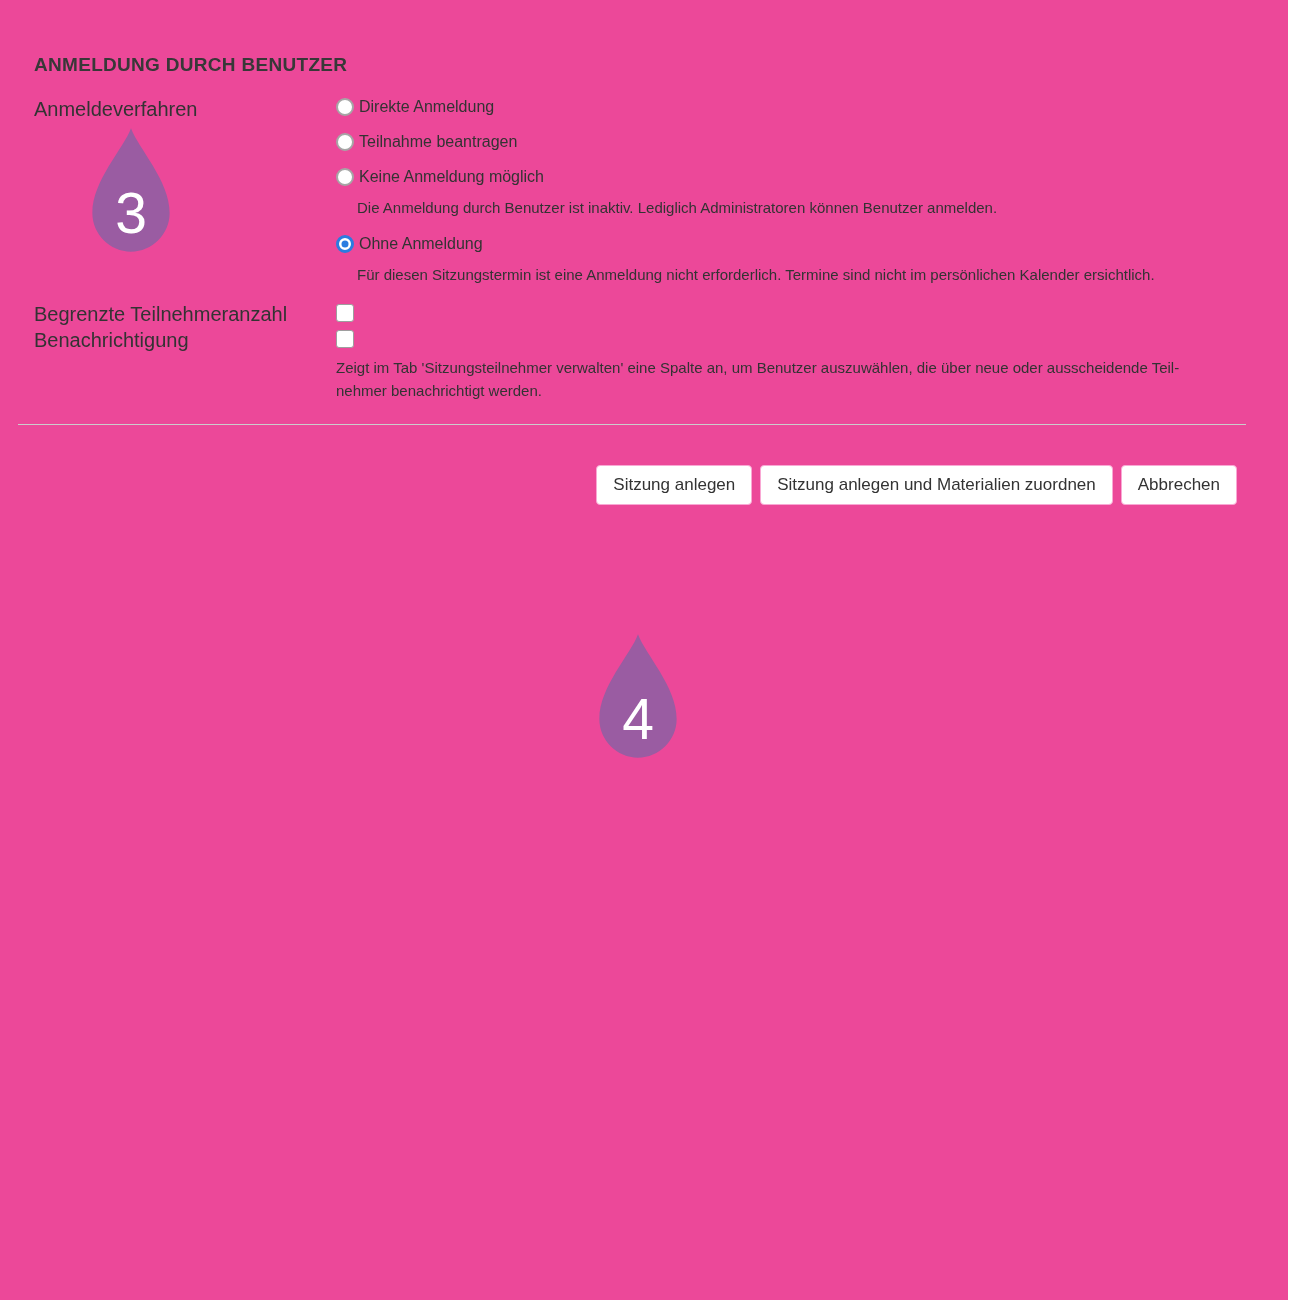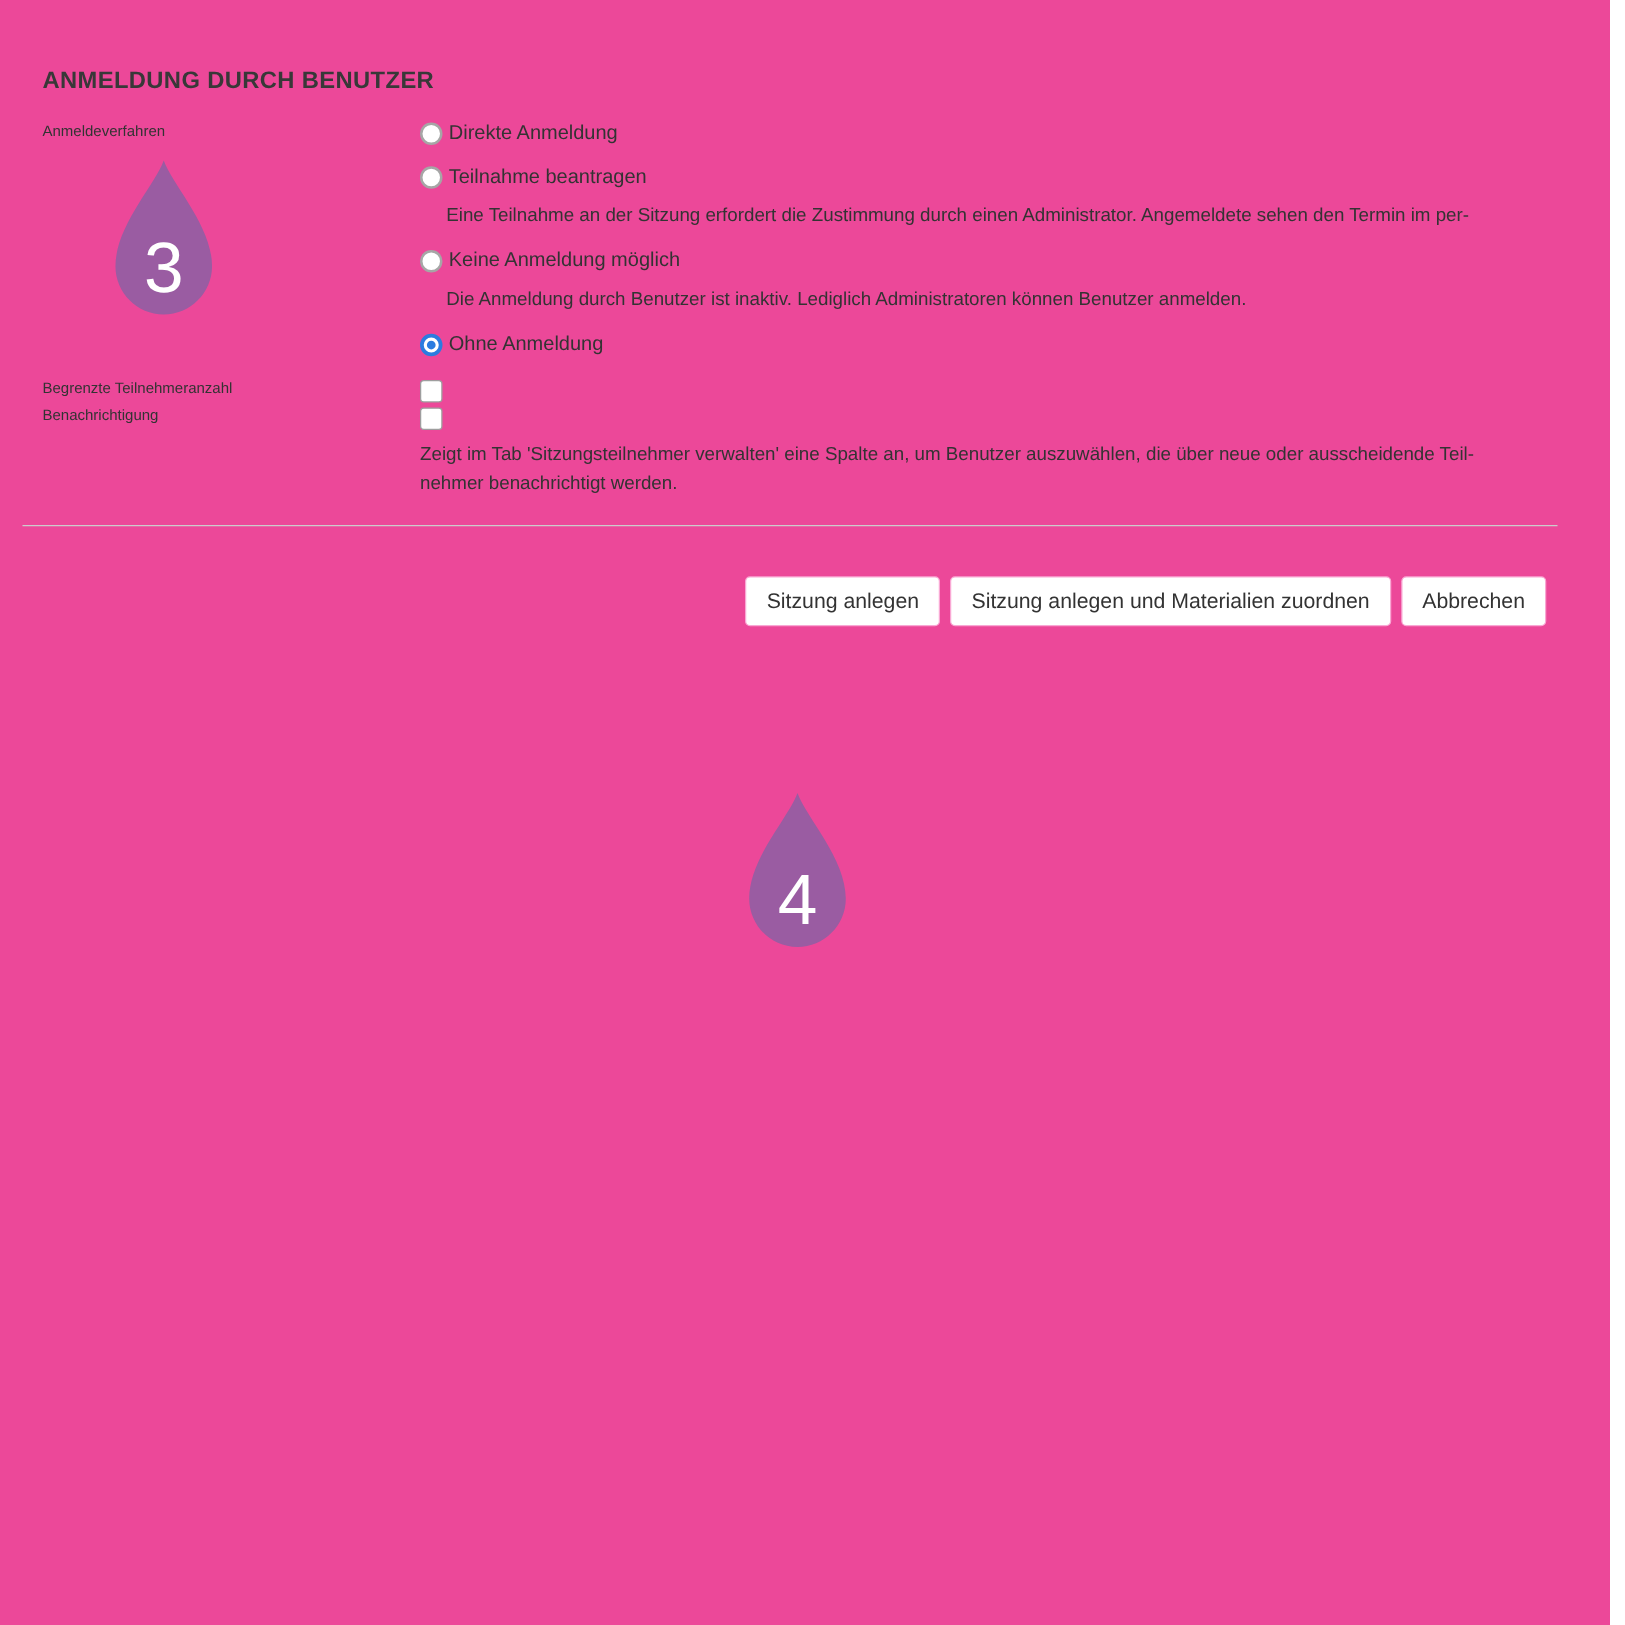--- a/index.html
+++ b/index.html
@@ -18,21 +18,21 @@
     font-size: 19px;
     font-weight: bold;
     color: #383838;
     letter-spacing: 0.3px;
     white-space: nowrap;
   }
   .form-row { display: flex; margin-left: 16px; }
   .form-label {
     width: 302px;
     min-width: 302px;
-    font-size: 12px;
+    font-size: 20px;
     color: #333333;
     padding-top: 1px;
     white-space: nowrap;
   }
   .form-control { flex: 1; }
 
   
   .radio-option { margin-bottom: 15px; }
   .radio-option:last-child { margin-bottom: 0; }
   .radio-line { display: flex; align-items: center; height: 20px; }
@@ -131,38 +131,40 @@
           <span class="radio-label">Direkte Anmeldung</span>
         </div>
       </div>
 
       <div class="radio-option">
         <div class="radio-line">
           <span class="radio"></span>
           <span class="radio-label">Teilnahme beantragen</span>
         </div>
         <div class="option-desc">
-          <div class="desc-line">Eine Teilnahme an der Sitzung erfordert die Zustimmung durch einen Administrator. Angemeldete sehen den Termin im per-</div>
         </div>
       </div>
 
       <div class="radio-option">
         <div class="radio-line">
           <span class="radio"></span>
           <span class="radio-label">Keine Anmeldung möglich</span>
         </div>
         <div class="option-desc">
           <div class="desc-line">Die Anmeldung durch Benutzer ist inaktiv. Lediglich Administratoren können Benutzer anmelden.</div>
         </div>
       </div>
 
       <div class="radio-option">
         <div class="radio-line">
           <span class="radio checked"></span>
           <span class="radio-label">Ohne Anmeldung</span>
+        </div>
+        <div class="option-desc">
+          <div class="desc-line">Für diesen Sitzungstermin ist eine Anmeldung nicht erforderlich. Termine sind nicht im persönlichen Kalender ersichtlich.</div>
         </div>
       </div>
 
     </div>
   </div>
 
   <div class="form-row row-begrenzte">
     <div class="form-label">Begrenzte Teilnehmeranzahl</div>
     <div class="form-control">
       <div class="checkbox"></div>

